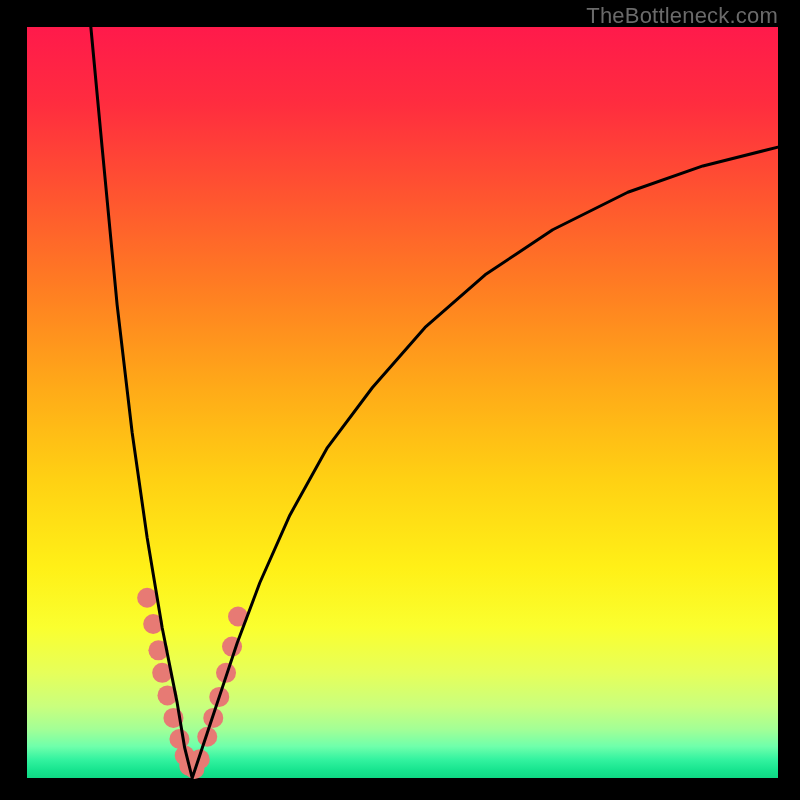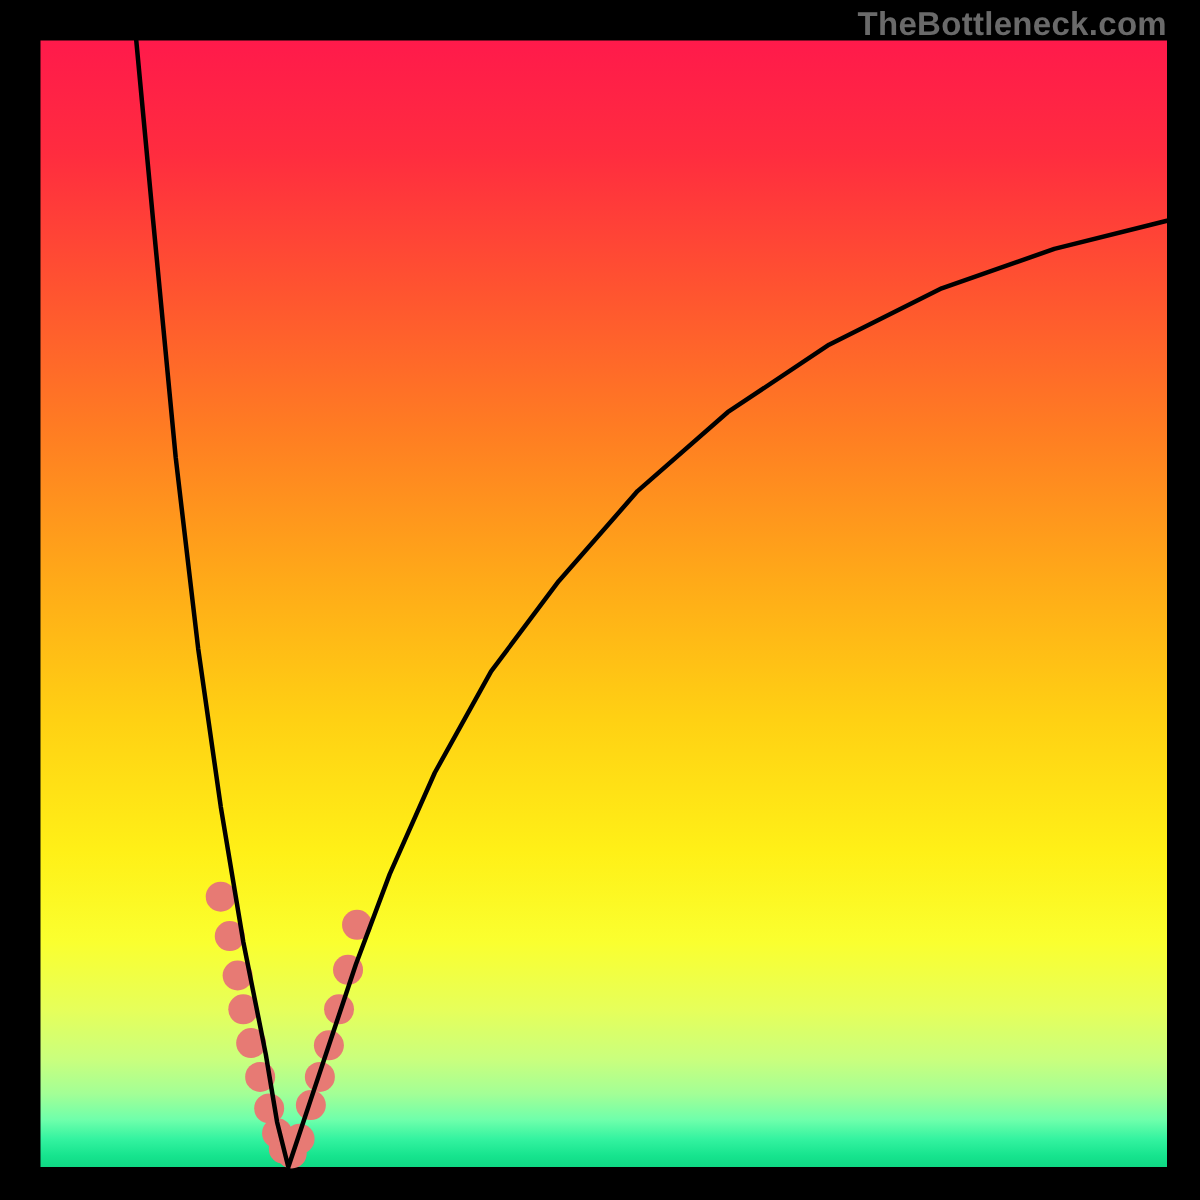--- a/index.html
+++ b/index.html
@@ -22,21 +22,21 @@
   }
   .gradient {
     position: absolute;
     inset: 0;
   }
   .watermark {
     position: absolute;
     color: #6a6a6a;
     font-size: 22px;
     letter-spacing: 0.2px;
-    font-weight: 700;
+    font-weight: 400;
     user-select: none;
   }
   svg.curve {
     position: absolute;
     inset: 0;
     width: 100%;
     height: 100%;
     overflow: visible;
   }
 </style>

